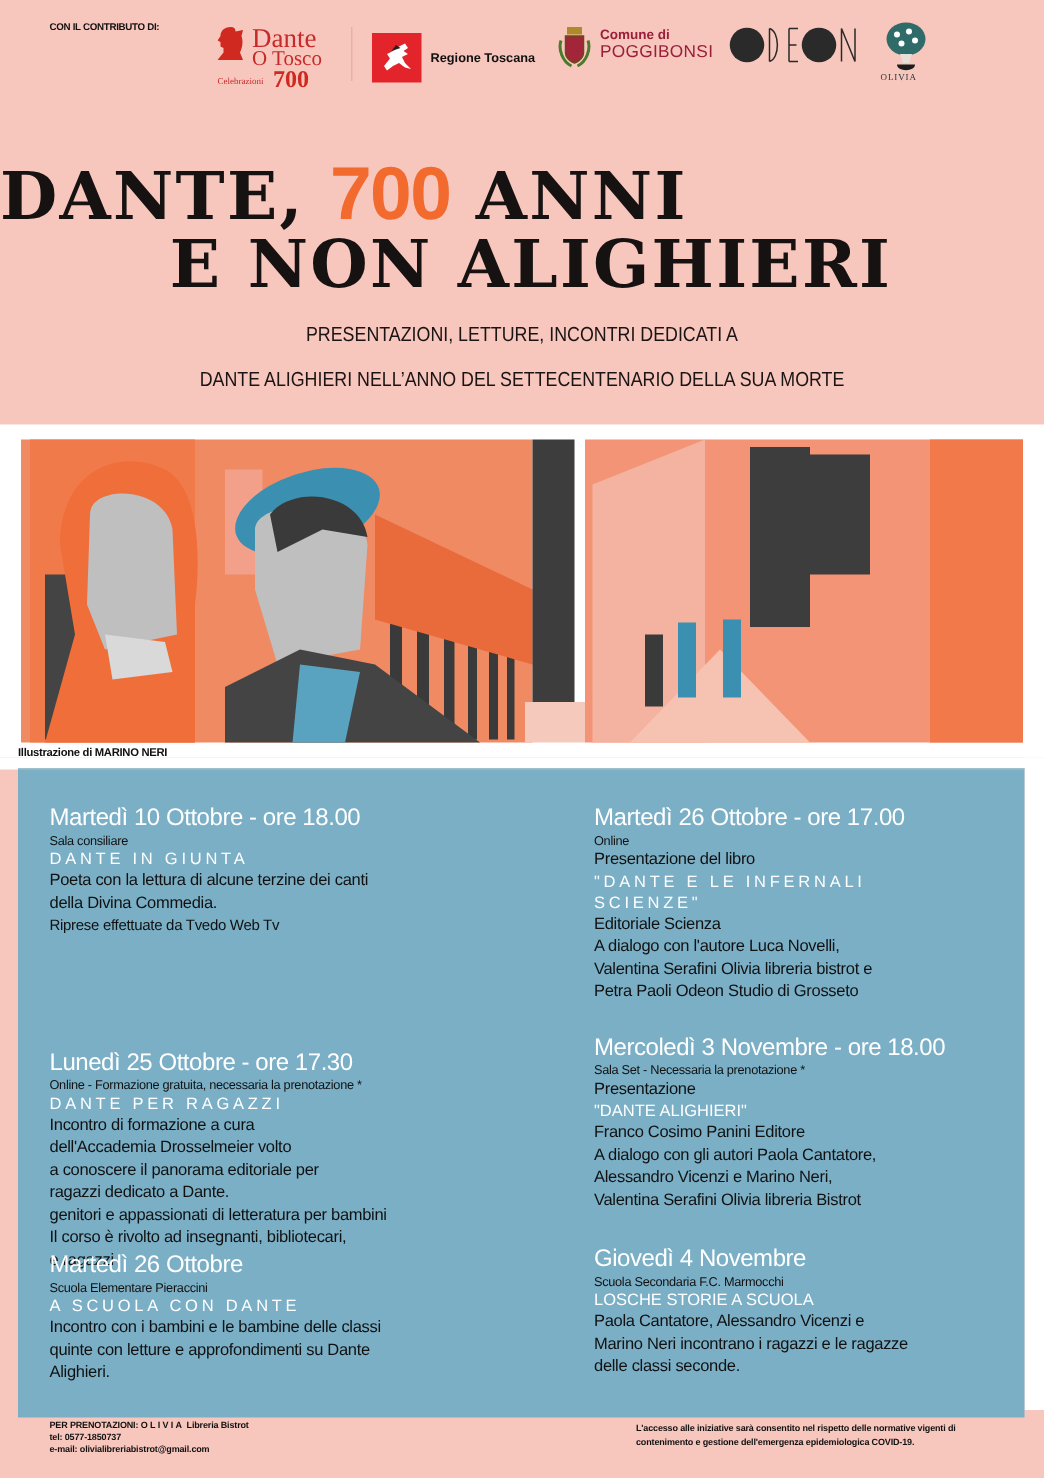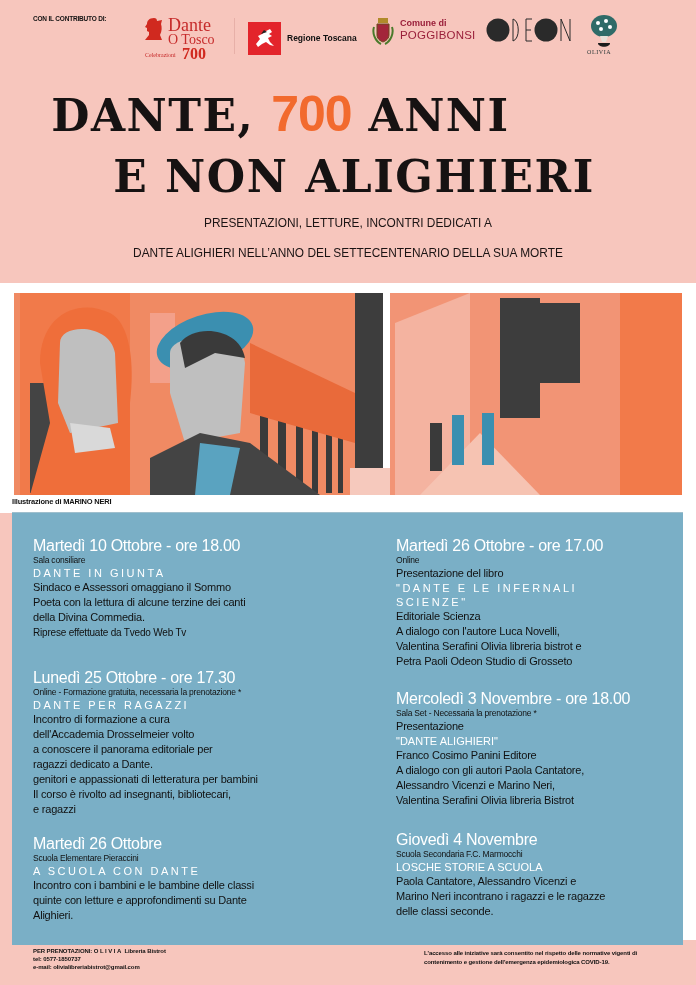--- a/index.html
+++ b/index.html
@@ -28,21 +28,21 @@
   .logo-toscana svg { width: 33px; height: 33px; }
   .toscana-text { position: absolute; left: 287px; top: 33px; font-size: 8.5px; font-weight: bold; }
   .logo-poggibonsi { position: absolute; left: 372px; top: 17px; width: 22px; height: 30px; }
   .poggi-t1 { position: absolute; left: 400px; top: 18px; font-size: 9px; font-weight: bold; color: #9a1f3a; }
   .poggi-t2 { position: absolute; left: 400px; top: 29px; font-size: 11.5px; font-weight: normal; color: #9a1f3a; letter-spacing: 0.2px; text-align: center; }
   .logo-odeon { position: absolute; left: 486px; top: 17px; width: 86px; height: 26px; }
   .logo-olivia { position: absolute; left: 584px; top: 14px; width: 40px; height: 46px; }
   .olivia-t { position: absolute; left: 587px; top: 49px; font-family: "Liberation Serif", serif; font-size: 6px; letter-spacing: 0.6px; color: #2e3b3a; }
 
   .title1 {
-    position: absolute; left: 0; top: 89px; width: 561px; text-align: center;
+    position: absolute; left: 0; top: 104px; width: 561px; text-align: left;
     font-family: "DejaVu Serif", serif; font-weight: bold; font-size: 44px; letter-spacing: 1.5px;
     color: #161212; line-height: 50px; transform: scaleY(1.0);
   }
   .title1 .accent { color: #f26a2e; font-family: "Liberation Sans", sans-serif; font-weight: bold; font-size: 50px; letter-spacing: -1px; }
   .title2 {
     position: absolute; left: 0; top: 152px; width: 696px; text-align: center;
     font-family: "DejaVu Serif", serif; font-weight: bold; font-size: 44px; letter-spacing: 1.5px;
     color: #161212; line-height: 50px; padding-left: 12px;
   }
   .subtitle {
@@ -191,27 +191,26 @@
 <div class="white-strip"></div>
 <div class="illus-credit">Illustrazione di MARINO NERI</div>
 
 <div class="white-side"></div>
 <div class="panel"></div>
 
 <div class="event" style="left:33px; top:537px;">
   <div class="ev-date">Martedì 10 Ottobre - ore 18.00</div>
   <div class="ev-place">Sala consiliare</div>
   <div class="ev-title">DANTE IN GIUNTA</div>
-  <div class="ev-line">Sindaco e Assessori omaggiano il Sommo</div>
   <div class="ev-line">Poeta con la lettura di alcune terzine dei canti</div>
   <div class="ev-line">della Divina Commedia.</div>
   <div class="ev-line sm">Riprese effettuate da Tvedo Web Tv</div>
 </div>
 
-<div class="event" style="left:33px; top:669px;">
+<div class="event" style="left:33px; top:700px;">
   <div class="ev-date">Lunedì 25 Ottobre - ore 17.30</div>
   <div class="ev-place">Online - Formazione gratuita, necessaria la prenotazione *</div>
   <div class="ev-title">DANTE PER RAGAZZI</div>
   <div class="ev-line">Incontro di formazione a cura</div>
   <div class="ev-line">dell'Accademia Drosselmeier volto</div>
   <div class="ev-line">a conoscere il panorama editoriale per</div>
   <div class="ev-line">ragazzi dedicato a Dante.</div>
   <div class="ev-line">genitori e appassionati di letteratura per bambini</div>
   <div class="ev-line">Il corso è rivolto ad insegnanti, bibliotecari,</div>
   <div class="ev-line">e ragazzi</div>

